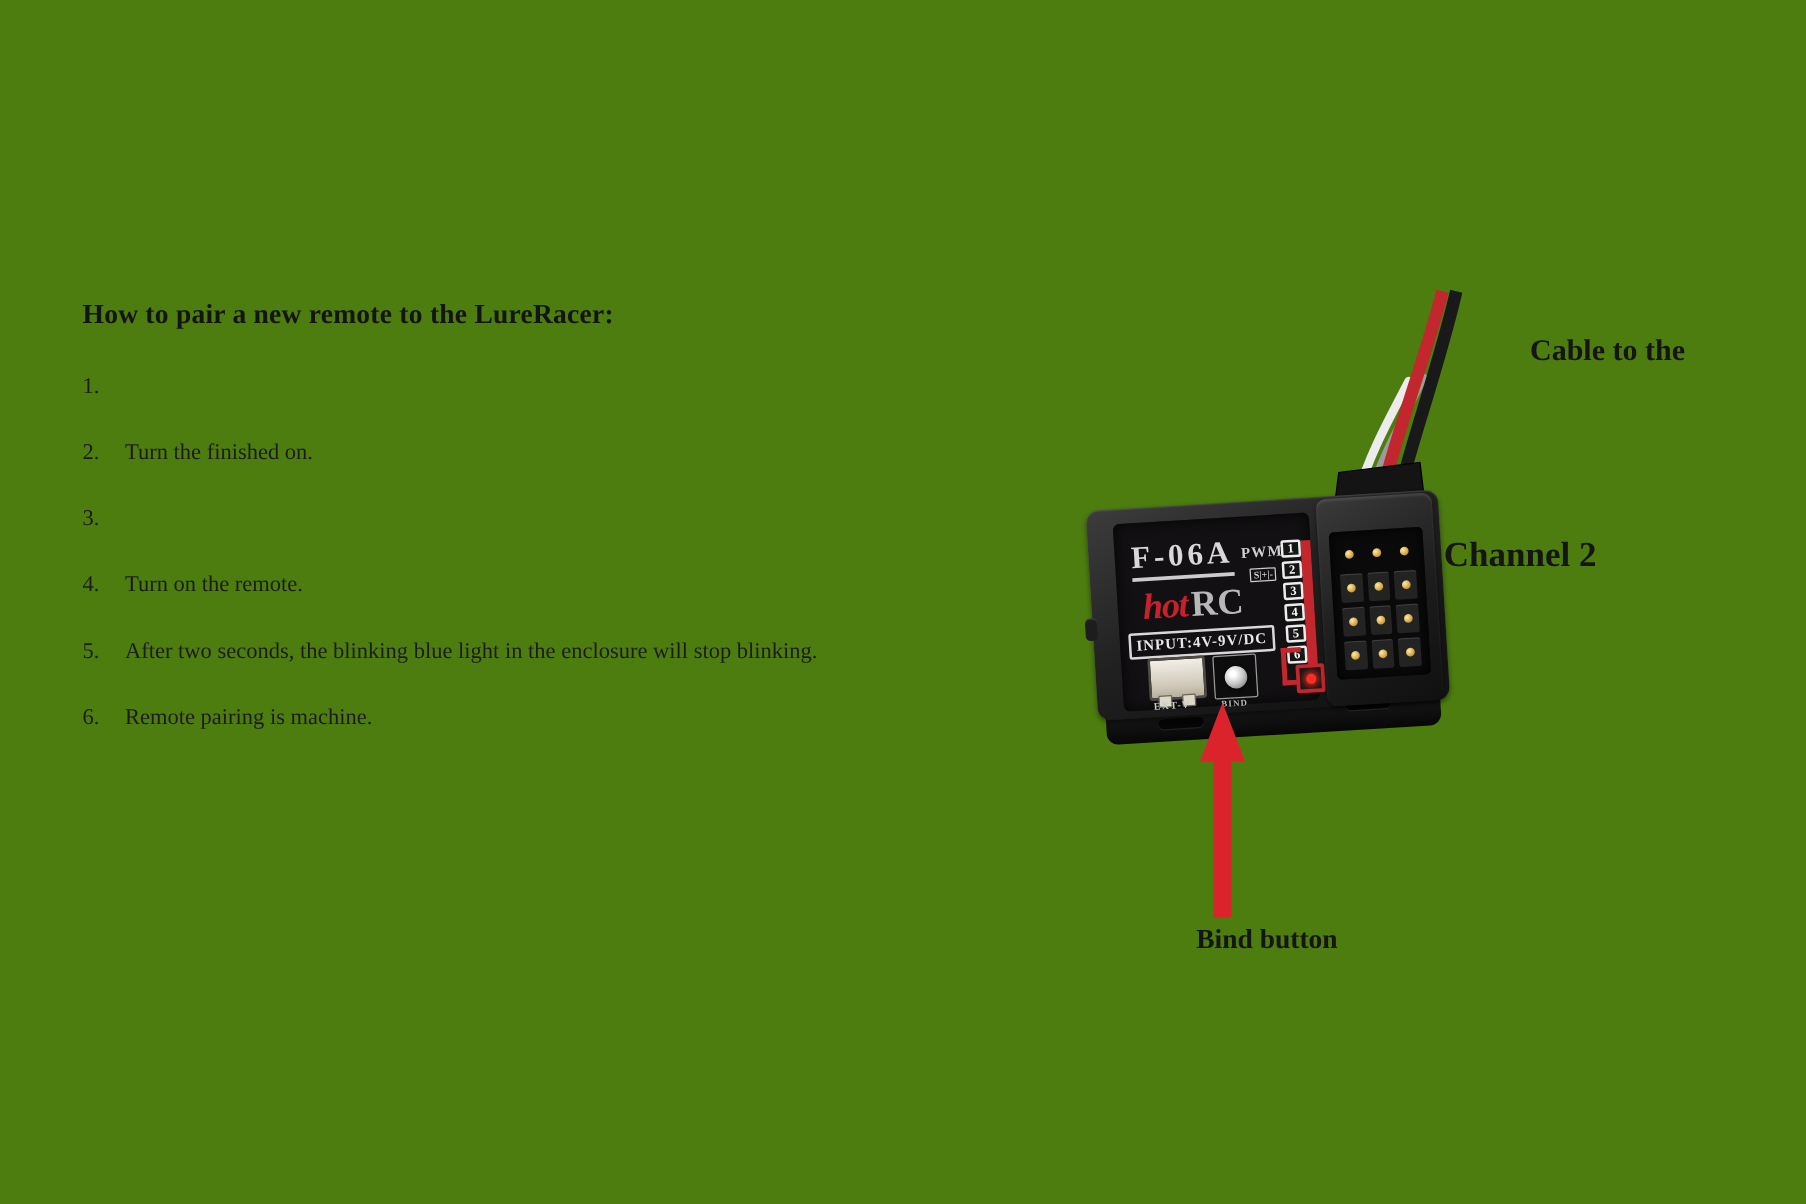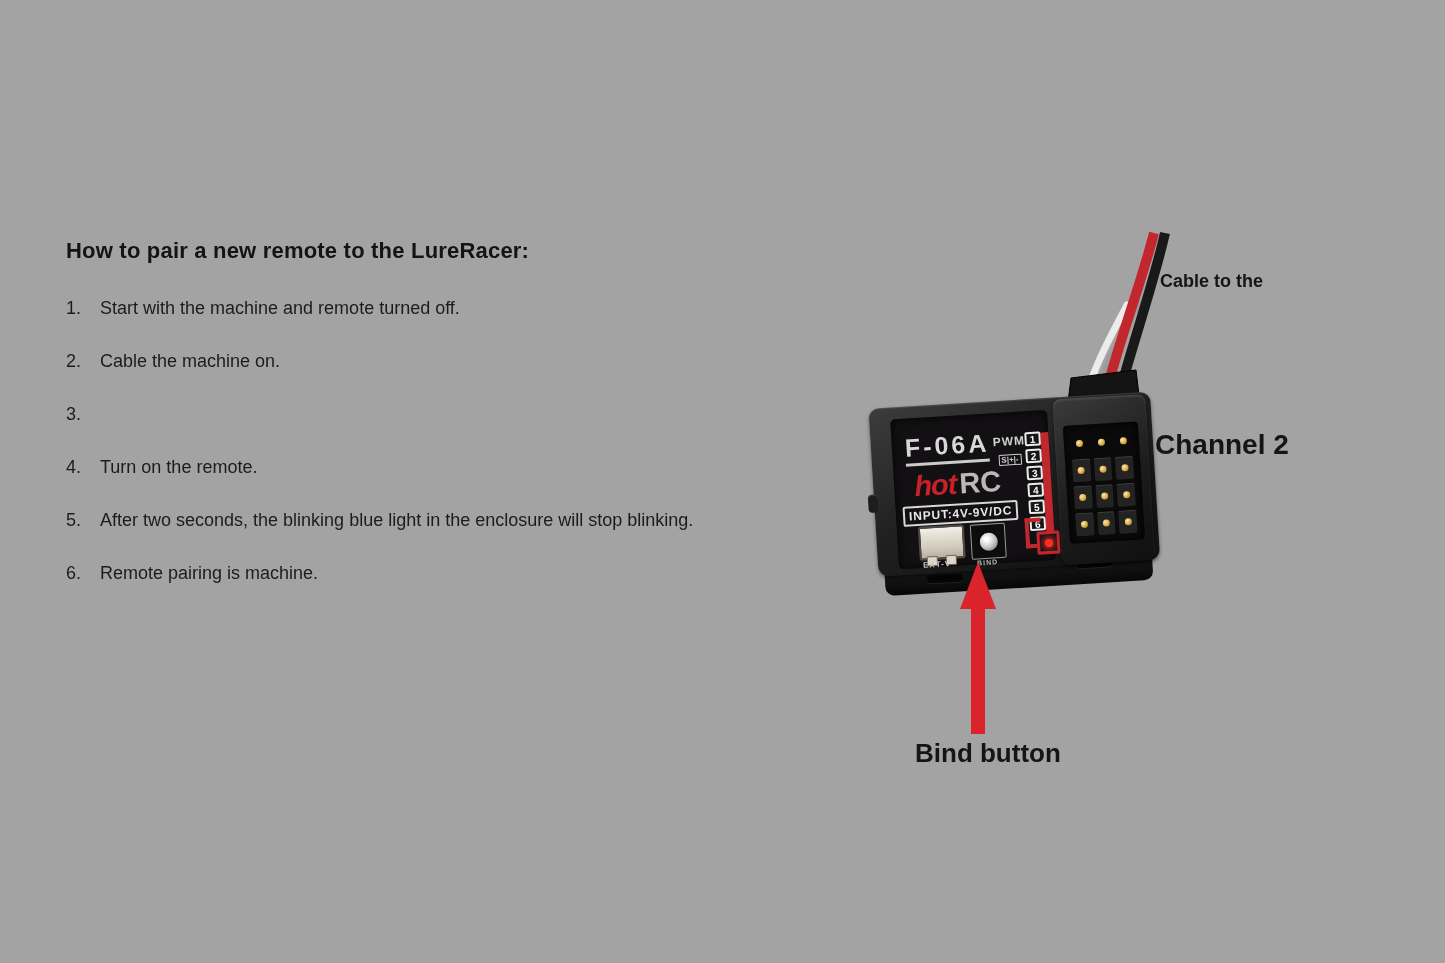--- a/index.html
+++ b/index.html
@@ -1,18 +1,18 @@
 <!DOCTYPE html>
 <html><head>
 <meta charset="utf-8">
 <style>
   html,body{margin:0;padding:0;background:#ffffff;}
   .page{
-    position:relative;width:1445px;height:963px;background:#a3a3a3;
-    overflow:hidden;font-family:Liberation Sans, sans-serif;color:#1a1a1a;
+    position:relative;width:1445px;height:963px;background:#4d7c0f;
+    overflow:hidden;font-family:Liberation Serif, serif;color:#1a1a1a;
   }
 
   
   .instructions{position:absolute;left:66px;top:238px;width:790px;}
   .instructions h1{
     margin:0 0 33px 0;font-size:22px;font-weight:bold;color:#141414;letter-spacing:.2px;
   }
   .steps{list-style:none;margin:0;padding:0;}
   .step{display:flex;align-items:flex-start;margin-bottom:31px;font-size:18px;line-height:22px;color:#1c1c1c;}
   .step-num{width:34px;flex:none;}
@@ -80,39 +80,38 @@
   .recess{position:absolute;left:9px;top:27px;width:75px;height:118px;background:#0a0a0a;border-radius:4px;
         box-shadow:inset 0 0 9px #000;display:grid;grid-template-columns:repeat(3,1fr);
         grid-template-rows:repeat(4,1fr);gap:4px;padding:7px;box-sizing:border-box;}
   .pin-cell{position:relative;background:#232323;border-radius:2px;box-shadow:inset 0 1px 0 rgba(255,255,255,.12);}
   .pin-cell.flat{background:transparent;box-shadow:none;}
   .pin-dot{position:absolute;left:50%;top:50%;width:7px;height:7px;margin:-3.5px 0 0 -3.5px;border-radius:50%;
         background:radial-gradient(circle at 35% 35%,#ffeaa9,#d3a53f 60%,#8a6a20);}
 
   
   .ann{position:absolute;font-weight:bold;color:#151515;z-index:5;}
-  .ann-cable{left:1160px;top:266px;font-size:18px;line-height:31px;}
+  .ann-cable{left:1224px;top:266px;font-size:24px;line-height:31px;}
   .ann-channel{left:1155px;top:429px;font-size:28px;}
-  .ann-bind{left:915px;top:738px;font-size:26px;}
+  .ann-bind{left:957px;top:738px;font-size:22px;}
 </style>
 </head>
 <body>
 
 <div class="page">
 
   <section class="instructions">
     <h1>How to pair a new remote to the LureRacer:</h1>
     <ol class="steps">
       <li class="step">
         <span class="step-num">1.</span>
-        <span class="step-text">Start with the machine and remote turned off.</span>
       </li>
       <li class="step">
         <span class="step-num">2.</span>
-        <span class="step-text">Cable the machine on.</span>
+        <span class="step-text">Turn the finished on.</span>
       </li>
       <li class="step">
         <span class="step-num">3.</span>
       </li>
       <li class="step">
         <span class="step-num">4.</span>
         <span class="step-text">Turn on the remote.</span>
       </li>
       <li class="step">
         <span class="step-num">5.</span>

